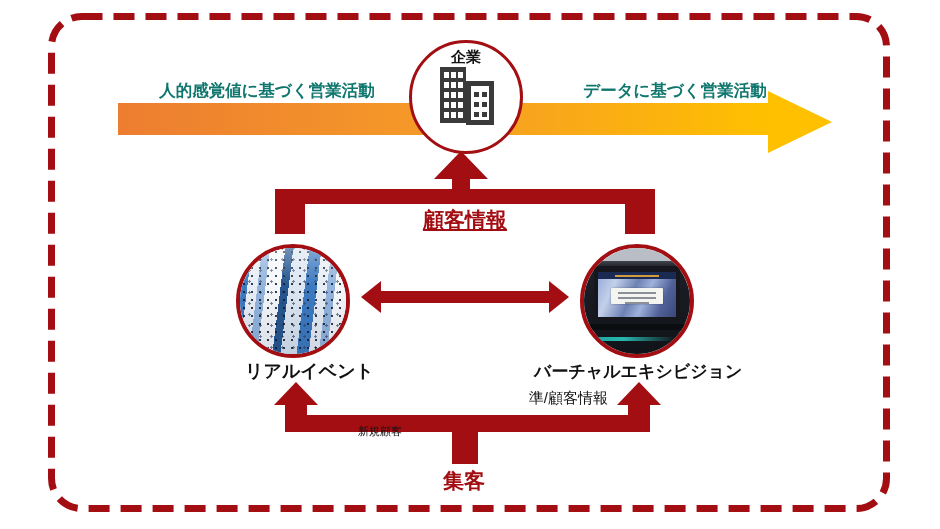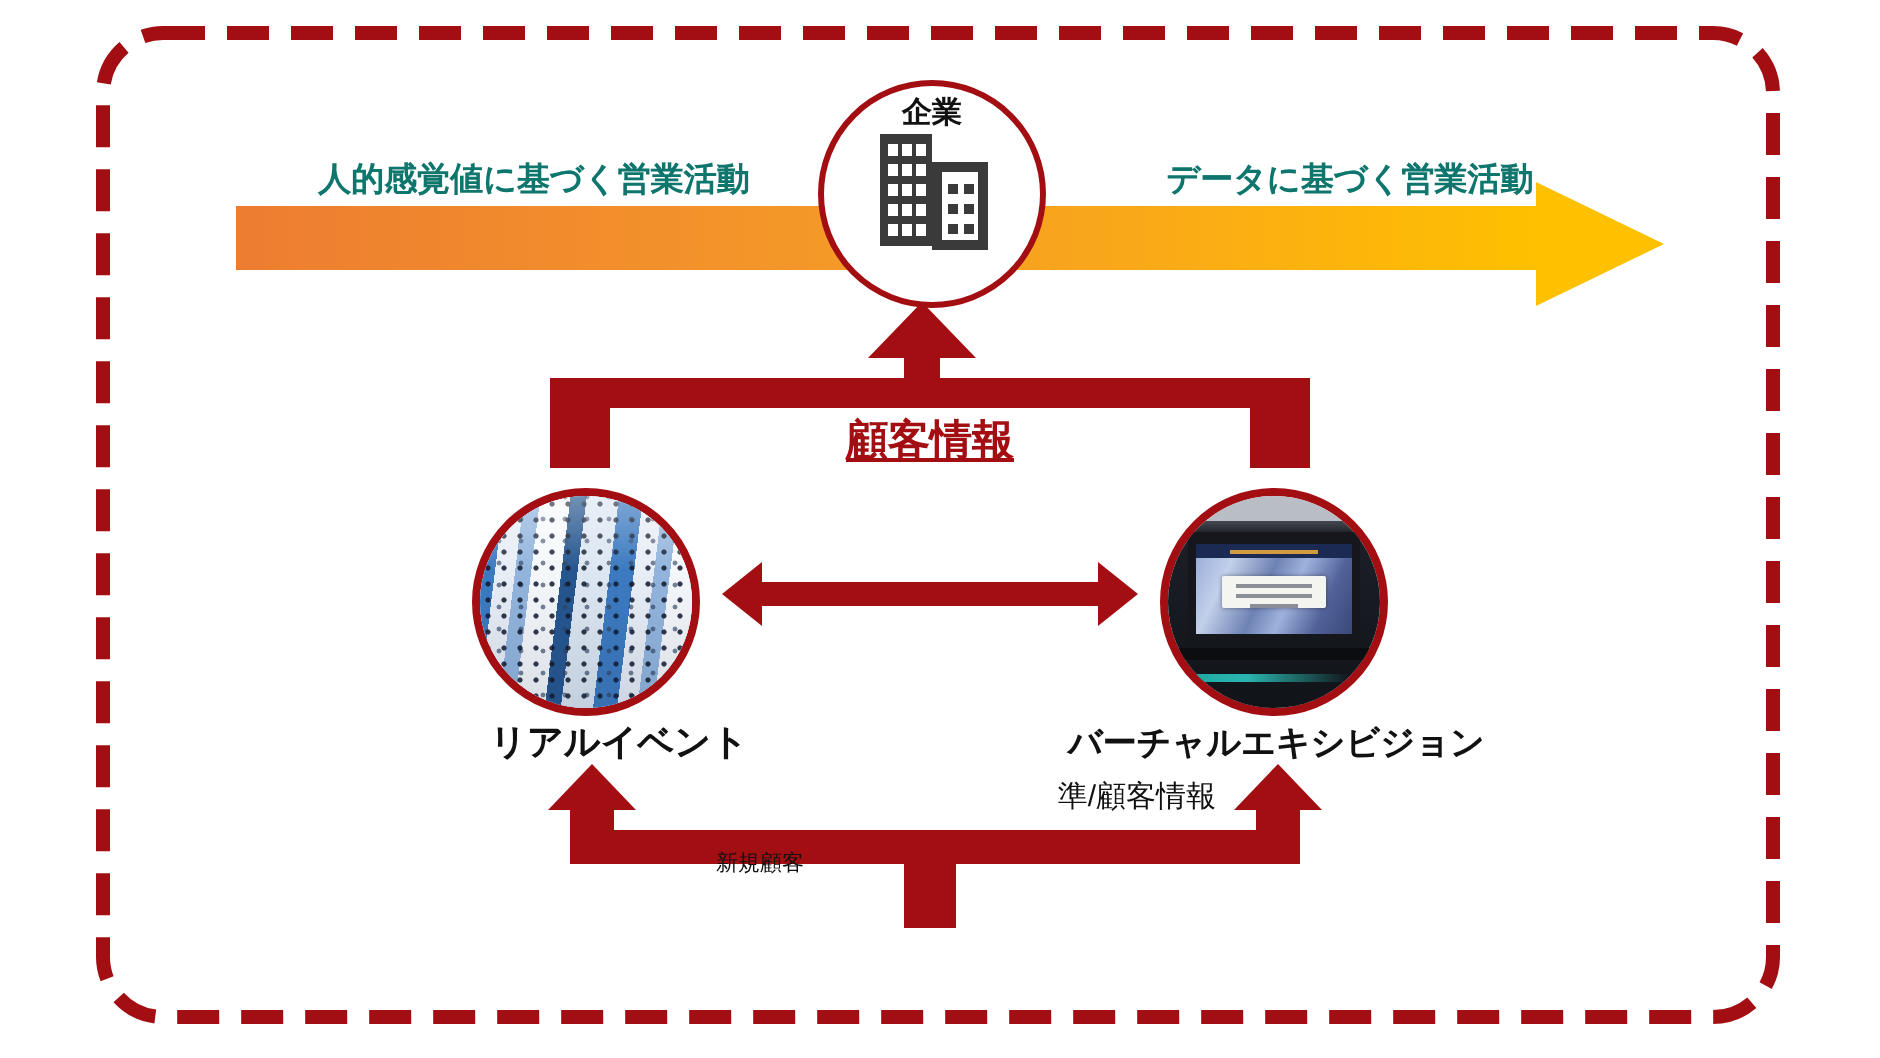--- a/index.html
+++ b/index.html
@@ -155,20 +155,21 @@
           <rect x="48" y="27" width="5" height="5"></rect>
         <rect x="40" y="37" width="5" height="5"></rect>
           <rect x="48" y="37" width="5" height="5"></rect>
         <rect x="40" y="47" width="5" height="5"></rect>
           <rect x="48" y="47" width="5" height="5"></rect>
       </g>
     </svg>
   </div>
 
   <div class="red-label customer-info-label">顧客情報</div>
+  <div class="red-label shukyaku-label">集客</div>
 
   <div class="photo-circle photo-circle-real">
     <div class="photo-fill tradeshow"></div>
   </div>
   <div class="photo-circle photo-circle-virtual">
     <div class="photo-fill virtualshow">
       <div class="laptop-screen">
         <div class="screen-banner">
           <div class="screen-banner-line"></div>
         </div>

